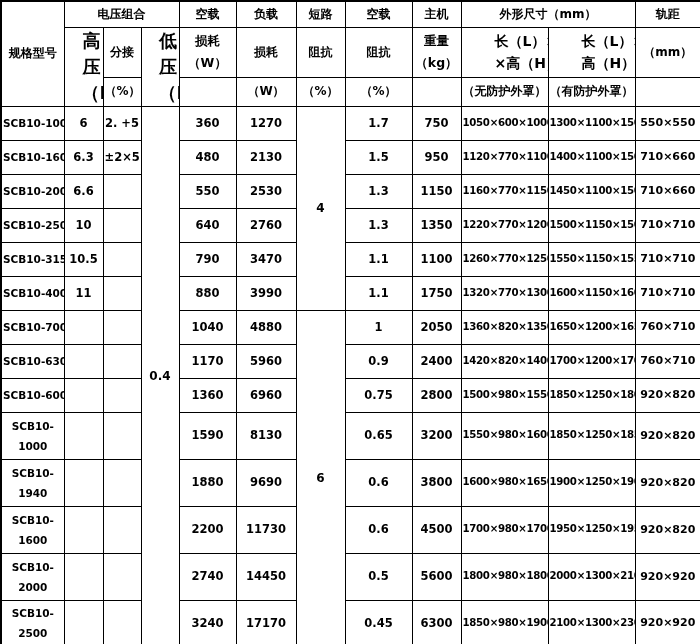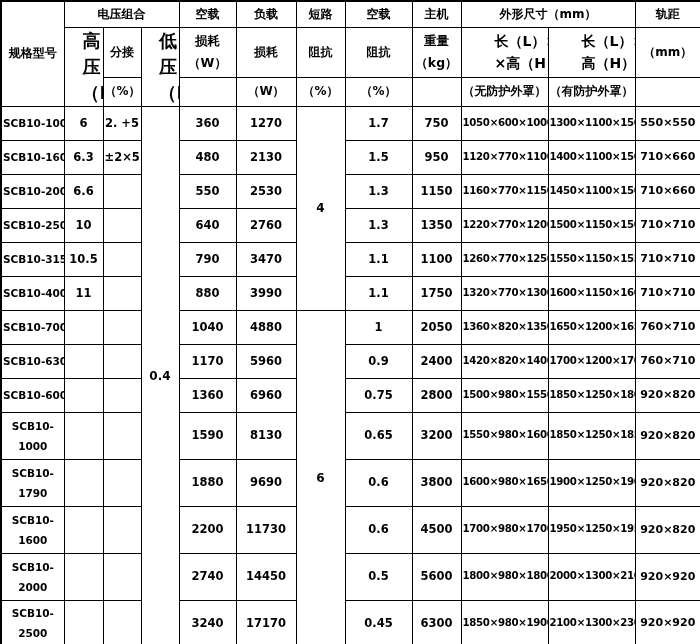--- a/index.html
+++ b/index.html
@@ -216,21 +216,21 @@
   <td></td>
   <td>1590</td>
   <td>8130</td>
   <td>0.65</td>
   <td>3200</td>
   <td class="dim">1550×980×1600</td>
   <td class="dim">1850×1250×1850</td>
   <td class="gauge">920×820</td>
 </tr>
 <tr class="dr2">
-  <td class="model">SCB10-1790</td>
+  <td class="model">SCB10-1940</td>
   <td></td>
   <td></td>
   <td>1880</td>
   <td>9690</td>
   <td>0.6</td>
   <td>3800</td>
   <td class="dim">1600×980×1650</td>
   <td class="dim">1900×1250×1900</td>
   <td class="gauge">920×820</td>
 </tr>

